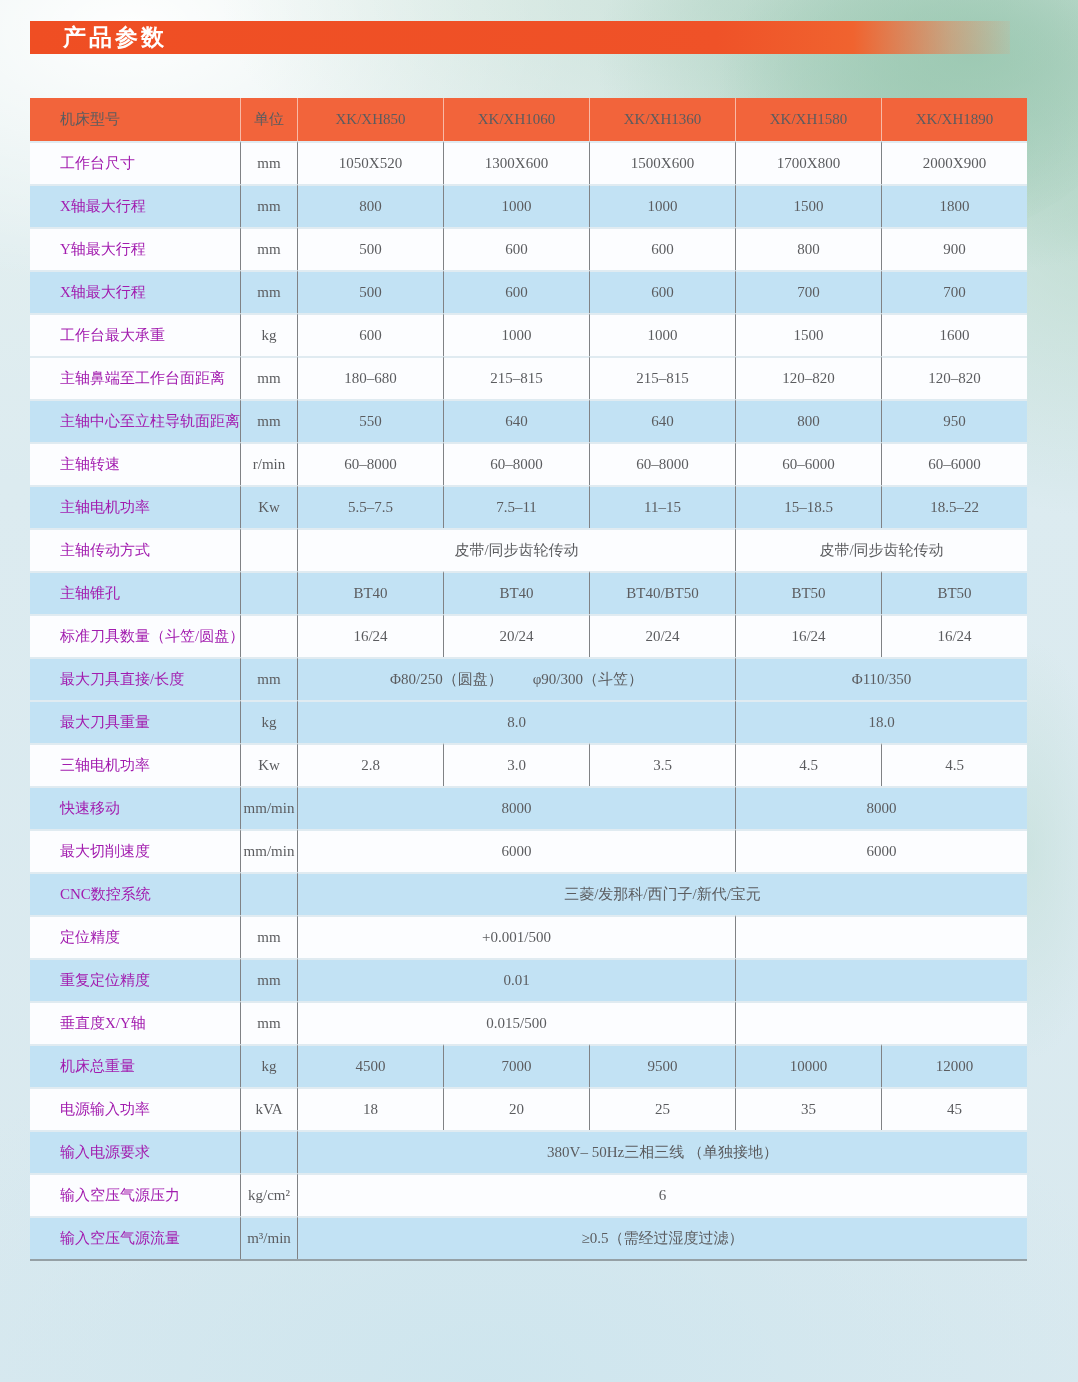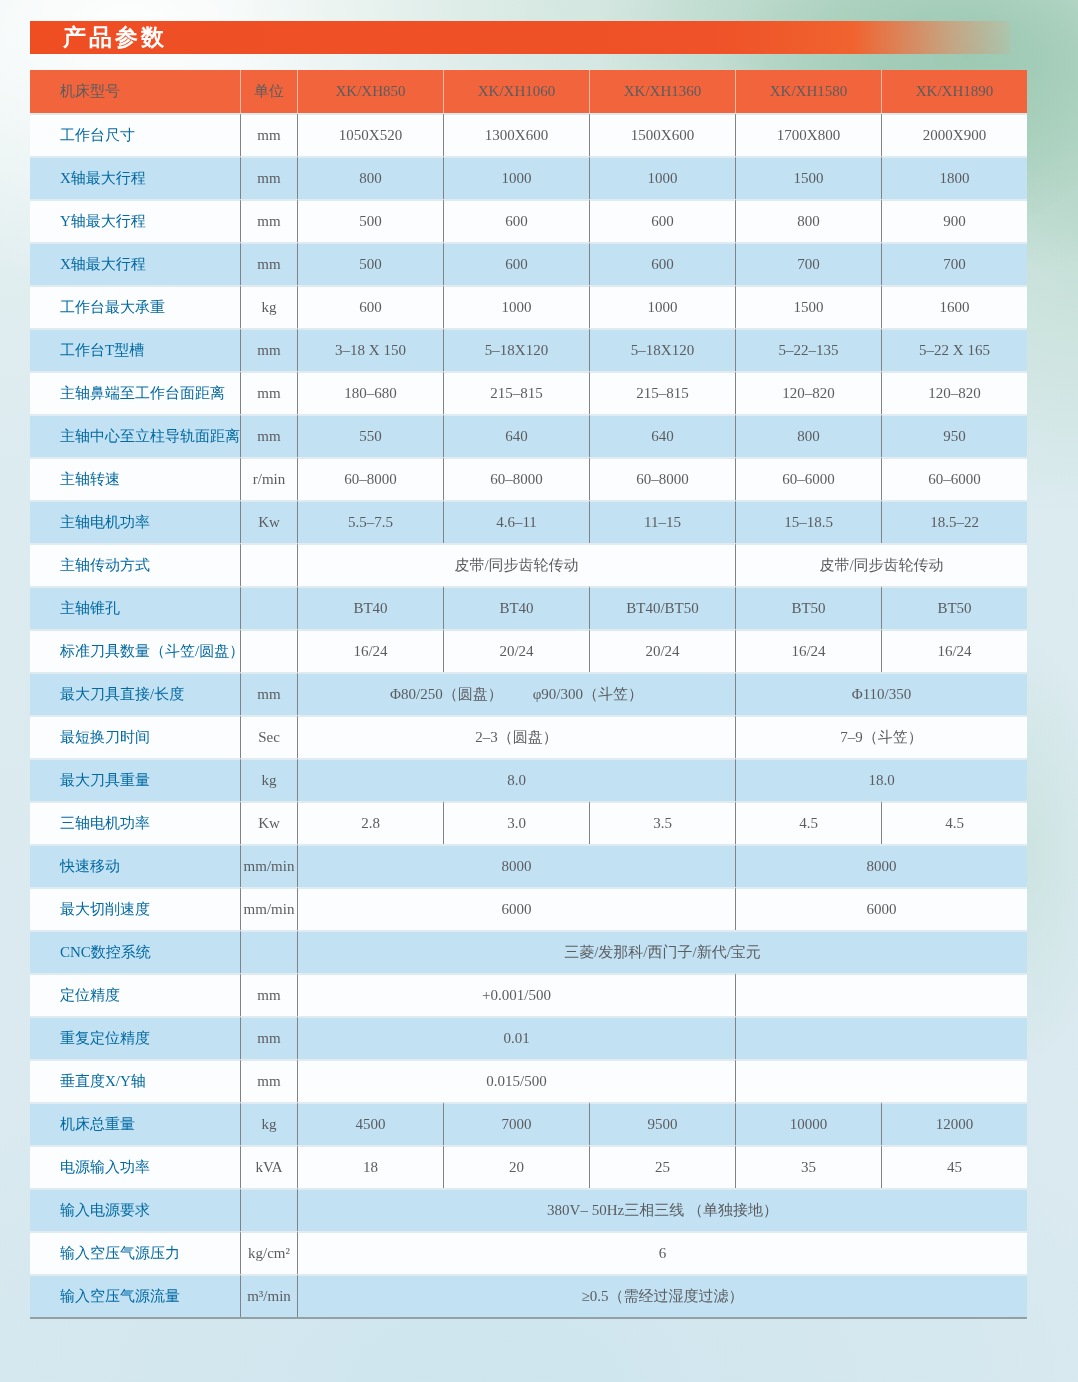--- a/index.html
+++ b/index.html
@@ -37,38 +37,38 @@
     z-index:2;
   }
   .banner-title {
     color:#ffffff; font-size:23px; font-weight:bold; letter-spacing:3px;
   }
   .spec-wrap {
     position:absolute; left:30px; top:70px; width:997px; z-index:2;
     border-bottom: 2px solid #95a0a5;
   }
   table.spec {
-    width:100%; border-collapse:separate; border-spacing:0; table-layout:fixed;
+    width:100%; border-collapse:separate; border-spacing:0; table-layout:fixed;margin-top:28px;
   }
   table.spec th, table.spec td {
     height:43px; font-size:15px; color:#5b5c5f; text-align:center;
     vertical-align:middle; padding:0 2px; box-sizing:border-box;
     overflow:hidden; white-space:nowrap;
   }
   thead th {
     background:#f2643b; color:#ffffff; font-weight:normal;
     border-left:1px solid rgba(255,255,255,0.55);
   }
   thead th.first { border-left:none; text-align:left; padding-left:30px; }
   tbody td {
     border-left:1px solid #808285;
     border-top:2px solid #e0ebf1;
   }
   tbody td.first {
-    border-left:none; text-align:left; padding-left:30px; color:#0369a1;
+    border-left:none; text-align:left; padding-left:30px; color:#a21caf;
   }
   tbody tr.light td { background:#fcfdff; }
   tbody tr.blue td { background:#c2e2f4; }
 </style>
 </head>
 <body>
 
 <div class="page">
   <div class="splash splash-tr"></div>
   <div class="splash splash-right"></div>
@@ -138,29 +138,20 @@
           </tr>
           <tr class="light">
             <td class="first">工作台最大承重</td>
             <td>kg</td>
             <td>600</td>
             <td>1000</td>
             <td>1000</td>
             <td>1500</td>
             <td>1600</td>
           </tr>
-          <tr class="blue">
-            <td class="first">工作台T型槽</td>
-            <td>mm</td>
-            <td>3–18 X 150</td>
-            <td>5–18X120</td>
-            <td>5–18X120</td>
-            <td>5–22–135</td>
-            <td>5–22 X 165</td>
-          </tr>
           <tr class="light">
             <td class="first">主轴鼻端至工作台面距离</td>
             <td>mm</td>
             <td>180–680</td>
             <td>215–815</td>
             <td>215–815</td>
             <td>120–820</td>
             <td>120–820</td>
           </tr>
           <tr class="blue">
@@ -178,21 +169,21 @@
             <td>60–8000</td>
             <td>60–8000</td>
             <td>60–8000</td>
             <td>60–6000</td>
             <td>60–6000</td>
           </tr>
           <tr class="blue">
             <td class="first">主轴电机功率</td>
             <td>Kw</td>
             <td>5.5–7.5</td>
-            <td>4.6–11</td>
+            <td>7.5–11</td>
             <td>11–15</td>
             <td>15–18.5</td>
             <td>18.5–22</td>
           </tr>
           <tr class="light">
             <td class="first">主轴传动方式</td>
             <td></td>
             <td colspan="3">皮带/同步齿轮传动</td>
             <td colspan="2">皮带/同步齿轮传动</td>
           </tr>
@@ -212,26 +203,20 @@
             <td>20/24</td>
             <td>20/24</td>
             <td>16/24</td>
             <td>16/24</td>
           </tr>
           <tr class="blue">
             <td class="first">最大刀具直接/长度</td>
             <td>mm</td>
             <td colspan="3">Φ80/250（圆盘）　　φ90/300（斗笠）</td>
             <td colspan="2">Φ110/350</td>
-          </tr>
-          <tr class="light">
-            <td class="first">最短换刀时间</td>
-            <td>Sec</td>
-            <td colspan="3">2–3（圆盘）</td>
-            <td colspan="2">7–9（斗笠）</td>
           </tr>
           <tr class="blue">
             <td class="first">最大刀具重量</td>
             <td>kg</td>
             <td colspan="3">8.0</td>
             <td colspan="2">18.0</td>
           </tr>
           <tr class="light">
             <td class="first">三轴电机功率</td>
             <td>Kw</td>

